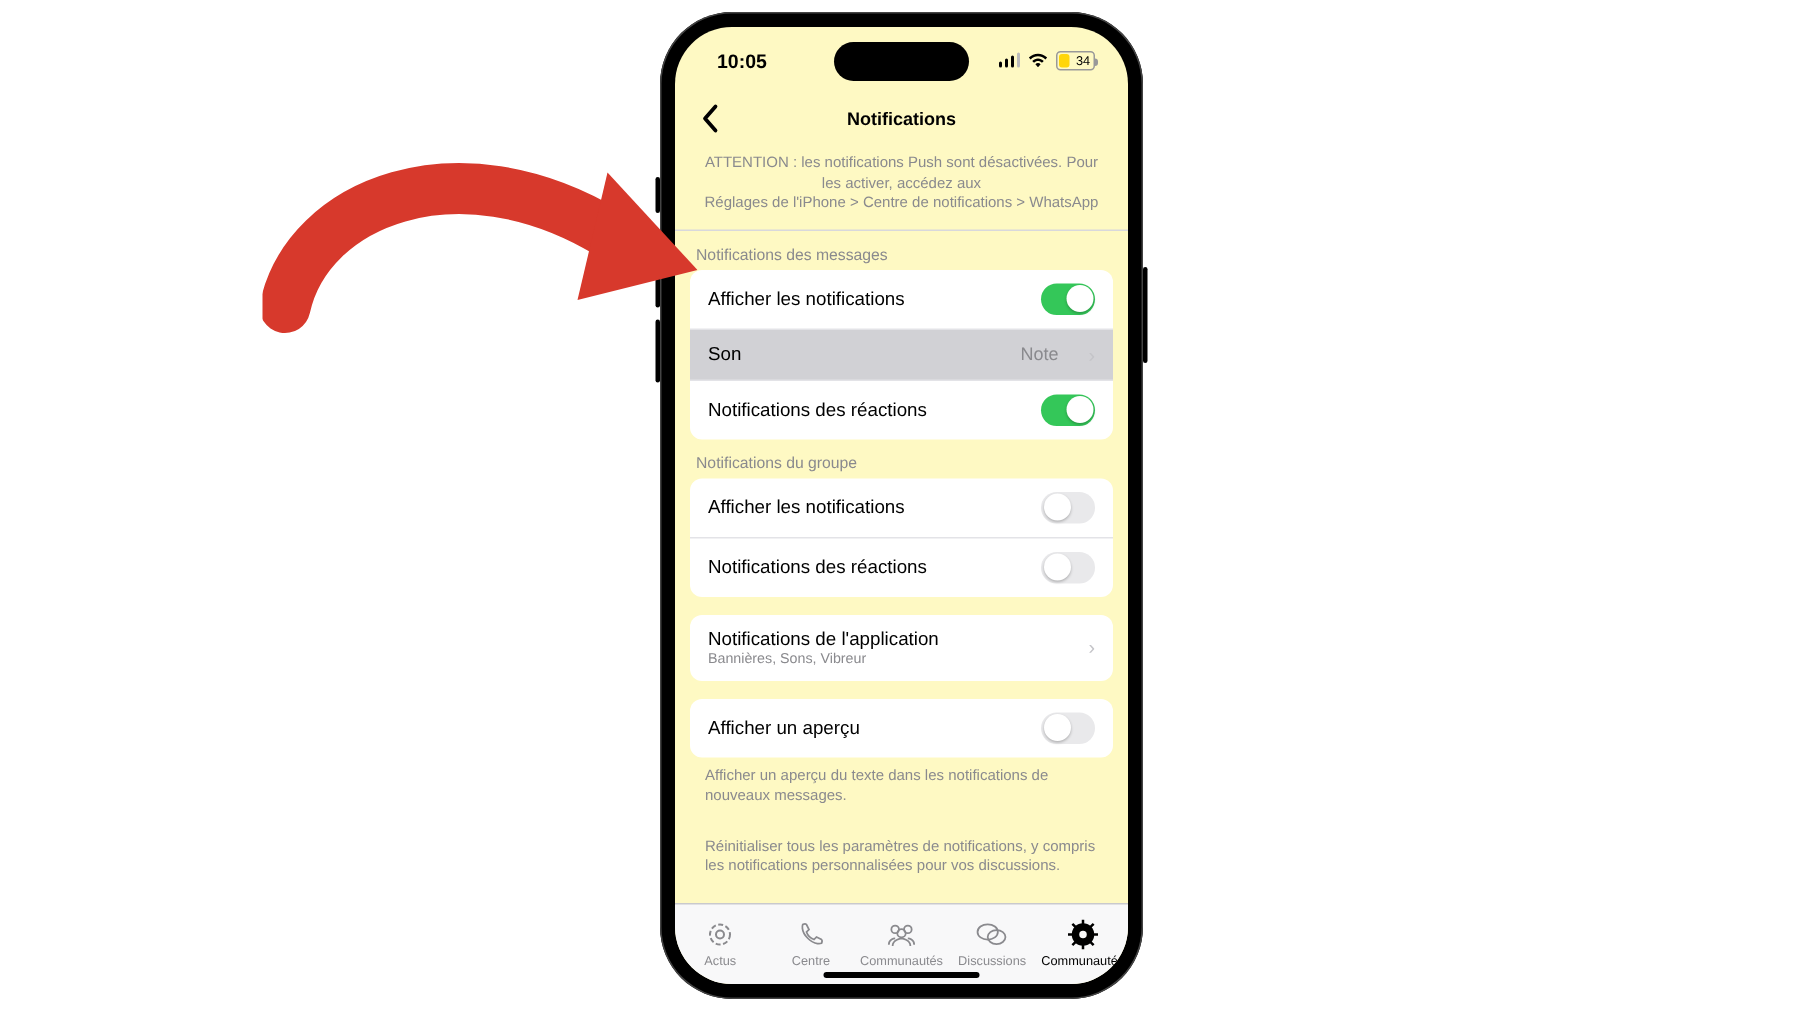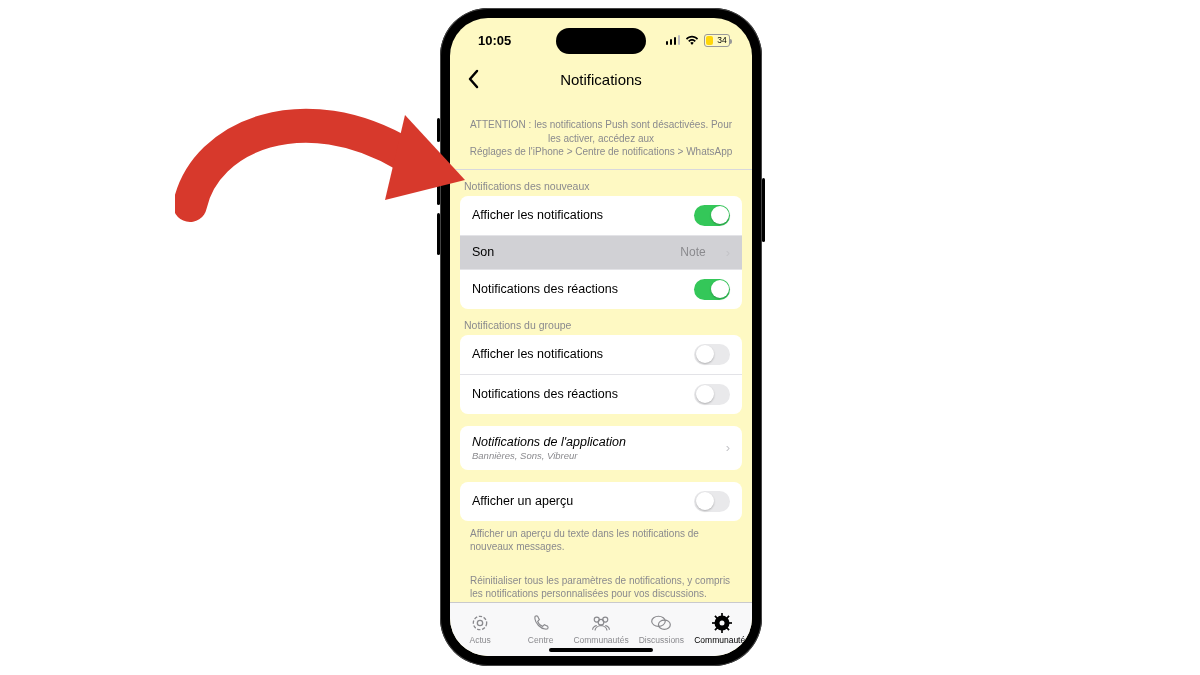--- a/index.html
+++ b/index.html
@@ -120,51 +120,50 @@
     align-items:center;
     justify-content:center;
     position:relative;
     flex-shrink:0;
   }
   .navhdr .back {
     position:absolute; left:10px; top:4px;
     width:26px; height:26px; display:flex; align-items:center; justify-content:center;
     font-size:22px; color:#000;
   }
-  .navhdr .title { font-size:15px; font-weight:400; }
+  .navhdr .title { font-size:12px; font-weight:700; }
 
   
   .body {
     flex:1; overflow:hidden; font-size:12px;
   }
   .warn {
     color:#8a8a8e; text-align:center; font-size:10px;
     padding: 6px 14px 10px; line-height:1.35;
     border-bottom:1px solid #d8d8dc;
-    margin-top:16px;
   }
   .section-title {
     color:#8a8a8e; font-size:10.5px;
     padding: 10px 14px 4px;
   }
   .group {
     background:#fff; border-radius:8px; margin: 0 10px;
     overflow:hidden;
   }
   .row {
     display:flex; align-items:center; justify-content:space-between;
     padding: 9px 12px; min-height:34px;
     border-bottom: 0.5px solid #e3e3e7;
     font-size:12.5px; color:#000;
   }
   .row:last-child { border-bottom:none; }
   .row.sel { background:#d1d1d5; }
   .row .val { color:#8a8a8e; display:flex; align-items:center; gap:20px; font-size:12px;}
   .row .sub { display:block; font-size:9.5px; color:#8a8a8e; margin-top:1px;}
-  .row .left { display:flex; flex-direction:column;font-style:italic; }
+  .row .left { display:flex; flex-direction:column; }
 
   .chev { color:#c4c4c8; font-size:13px; }
 
   
   .toggle {
     width:36px; height:21px; border-radius:11px; position:relative;
     background:#e9e9eb; transition:none;
   }
   .toggle .knob{
     position:absolute; top:1.5px; left:1.5px;
@@ -252,21 +251,21 @@
       <span class="title">Notifications</span>
     </div>
 
     <div class="body">
 
       <div class="warn">
         <div>ATTENTION : les notifications Push sont désactivées. Pour les activer, accédez aux</div>
         <div>Réglages de l'iPhone &gt; Centre de notifications &gt; WhatsApp</div>
       </div>
 
-      <div class="section-title">Notifications des nouveaux</div>
+      <div class="section-title">Notifications des messages</div>
       <div class="group">
         <div class="row">
           <span>Afficher les notifications</span>
           <div class="toggle on">
               <div class="knob"></div>
             </div>
         </div>
         <div class="row sel">
           <span>Son</span>
           <span class="val">

